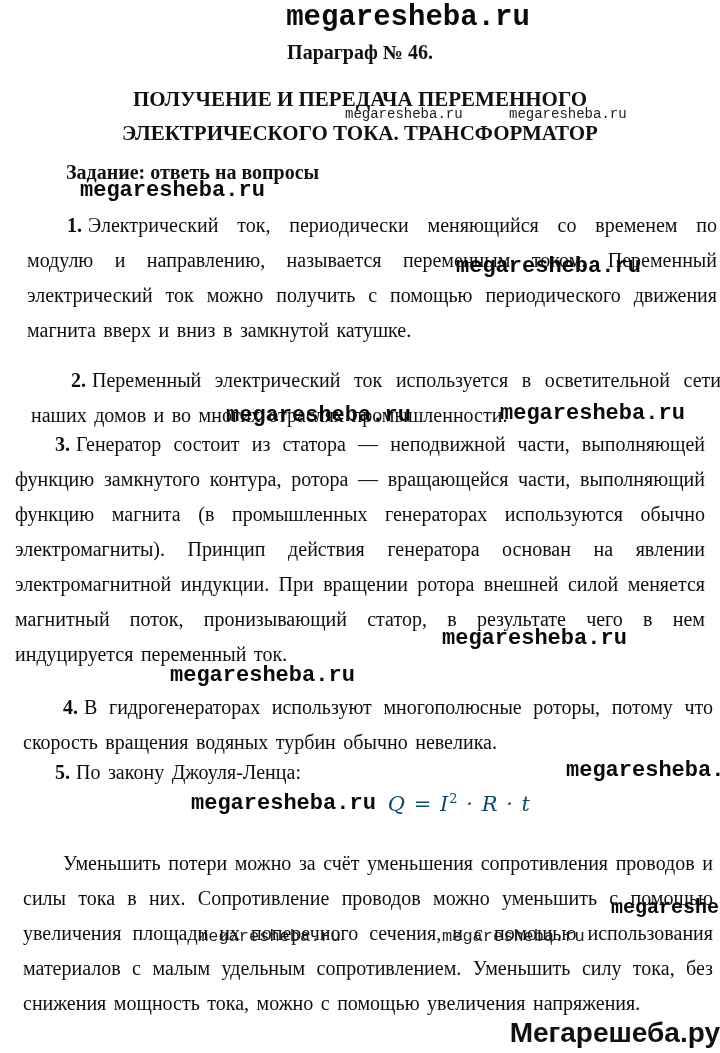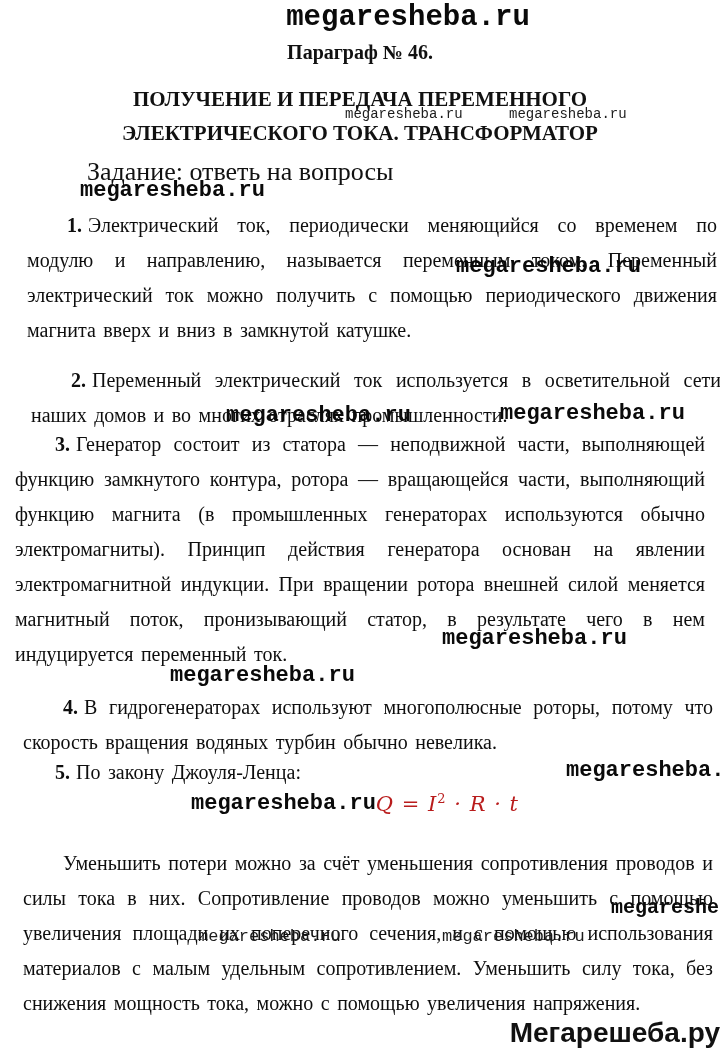--- a/index.html
+++ b/index.html
@@ -25,21 +25,21 @@
   }
   .wm-header { font-size: 29px; line-height: 32px; }
   .wm-mid    { font-size: 22px; line-height: 24px; }
   .wm-small  { font-size: 20px; line-height: 22px; }
   .wm-light  { font-weight: 400; font-size: 14px; line-height: 15px; color: #1c1c1c; }
   .wm-light2 { font-weight: 400; font-size: 17px; line-height: 18px; color: #1c1c1c; }
 
   
   .para-label { font-size: 20px; font-weight: 700; line-height: 24px; }
   .doc-title  { font-size: 21px; font-weight: 700; line-height: 34px; }
-  .task-head  { font-size: 26px; font-weight: 400; line-height: 24px; margin-left: 21px; }
+  .task-head  { font-size: 20px; font-weight: 700; line-height: 24px; }
 
   
   .para {
     left: 15px; width: 690px;
     font-size: 20px;
     line-height: 35px;
     text-align: justify;
     text-indent: 40px;
     word-spacing: 2.5px;
     color: #0e0e0e;
@@ -49,22 +49,23 @@
   .formula-row {
     left: 143px; top: 791px;
     white-space: nowrap;
   }
   .formula-row .wm-inline { display: inline-block; vertical-align: middle; }
   .formula {
     display: inline-block; vertical-align: middle;
     font-family: "DejaVu Serif", "Liberation Serif", serif;
     font-style: italic;
     font-size: 21px;
-    color: #b91c1c;
+    color: #0c4a6e;
     letter-spacing: 1px;
+    padding-left: 12px;
   }
   .formula sup { font-size: 13px; font-style: normal; }
   .formula .op { font-style: normal; }
 
   .footer-wm { font-size: 28px; line-height: 34px; font-family: "Liberation Sans", "DejaVu Sans", sans-serif; font-weight: 700; text-align: right; }
 </style>
 </head>
 <body>
 
 <div class="abs center wm wm-header" style="top:2px">megaresheba.ru</div>

